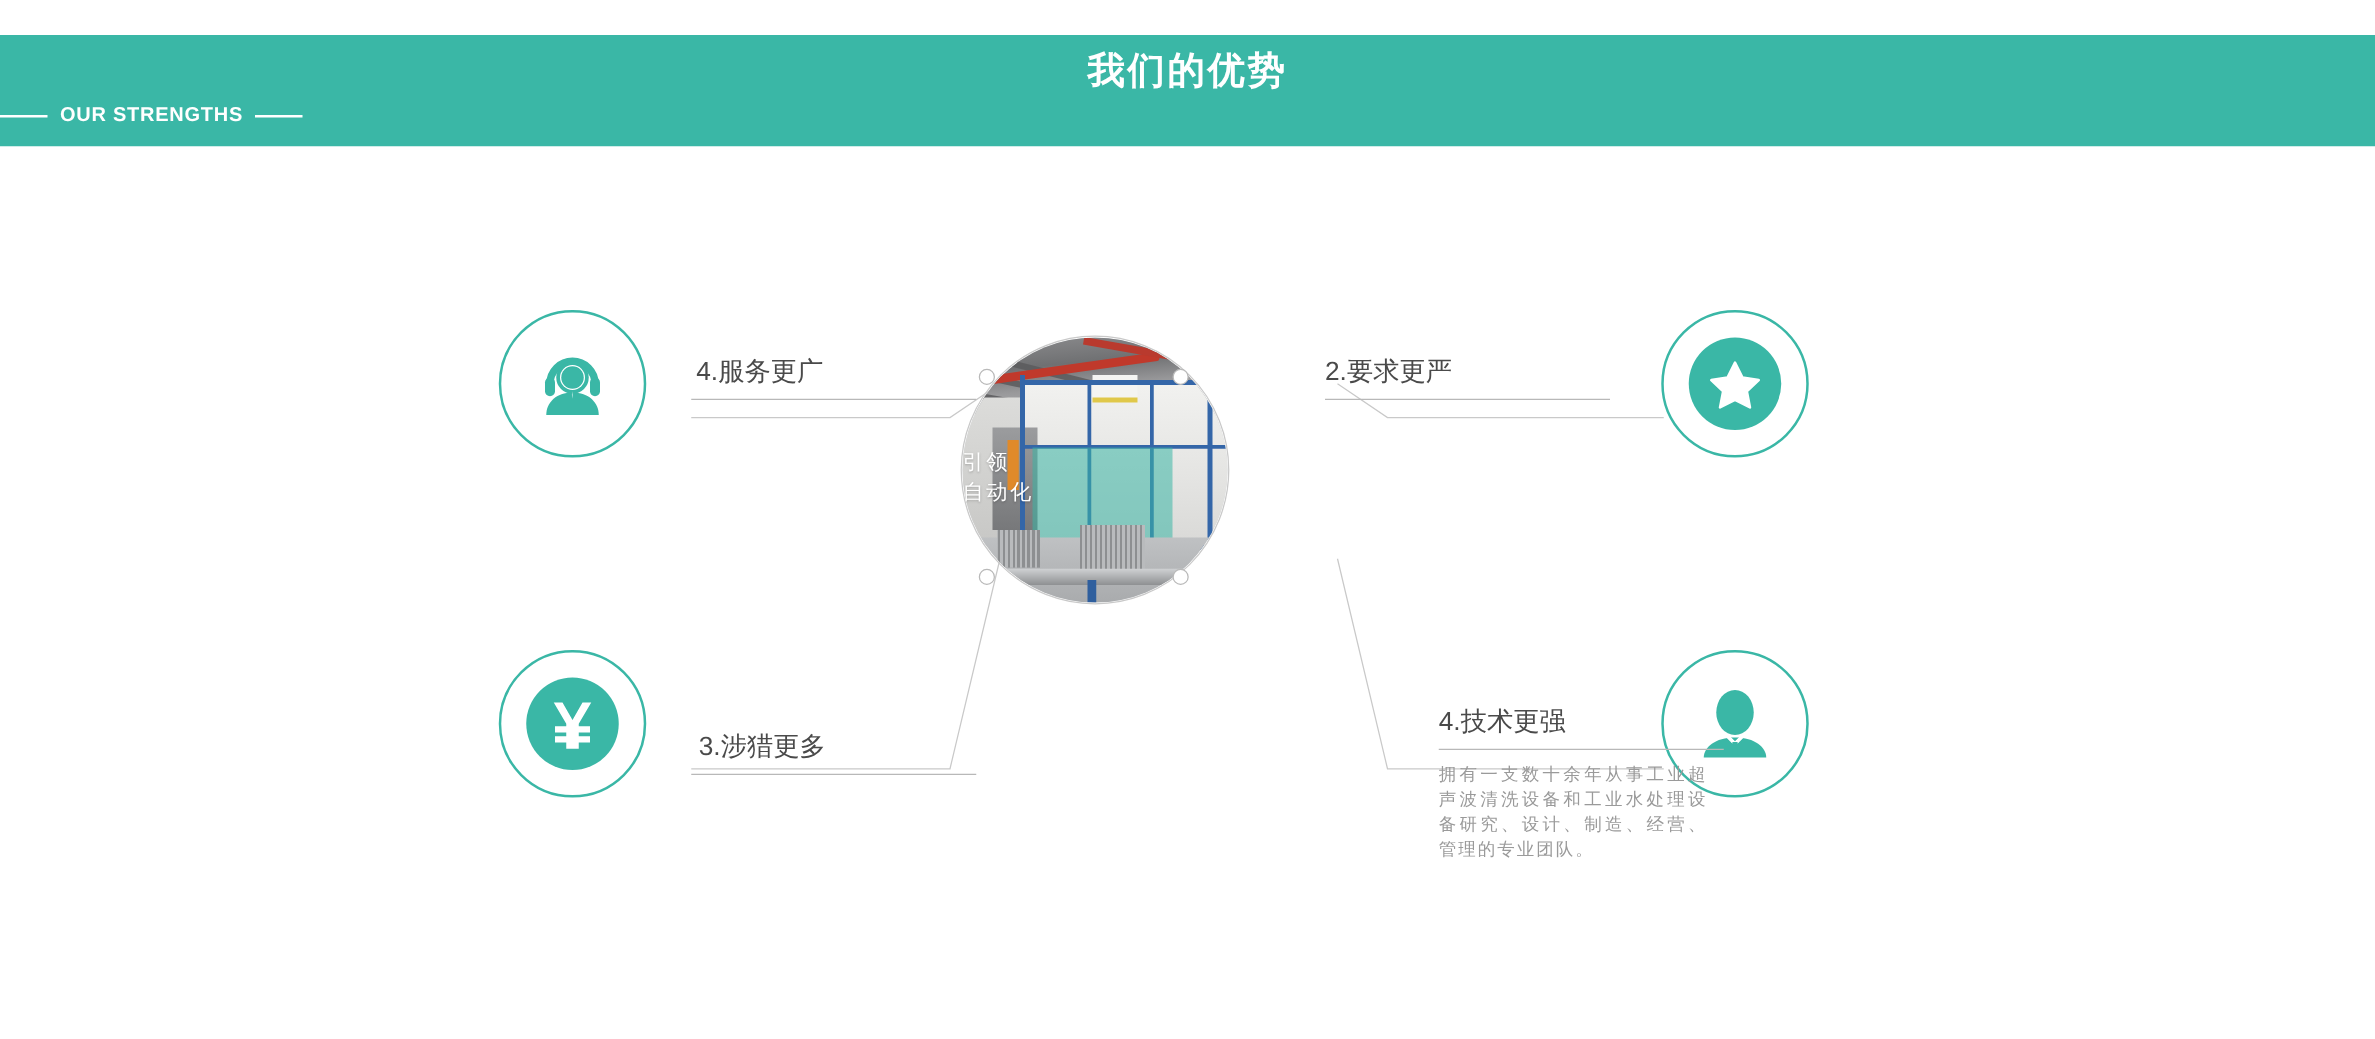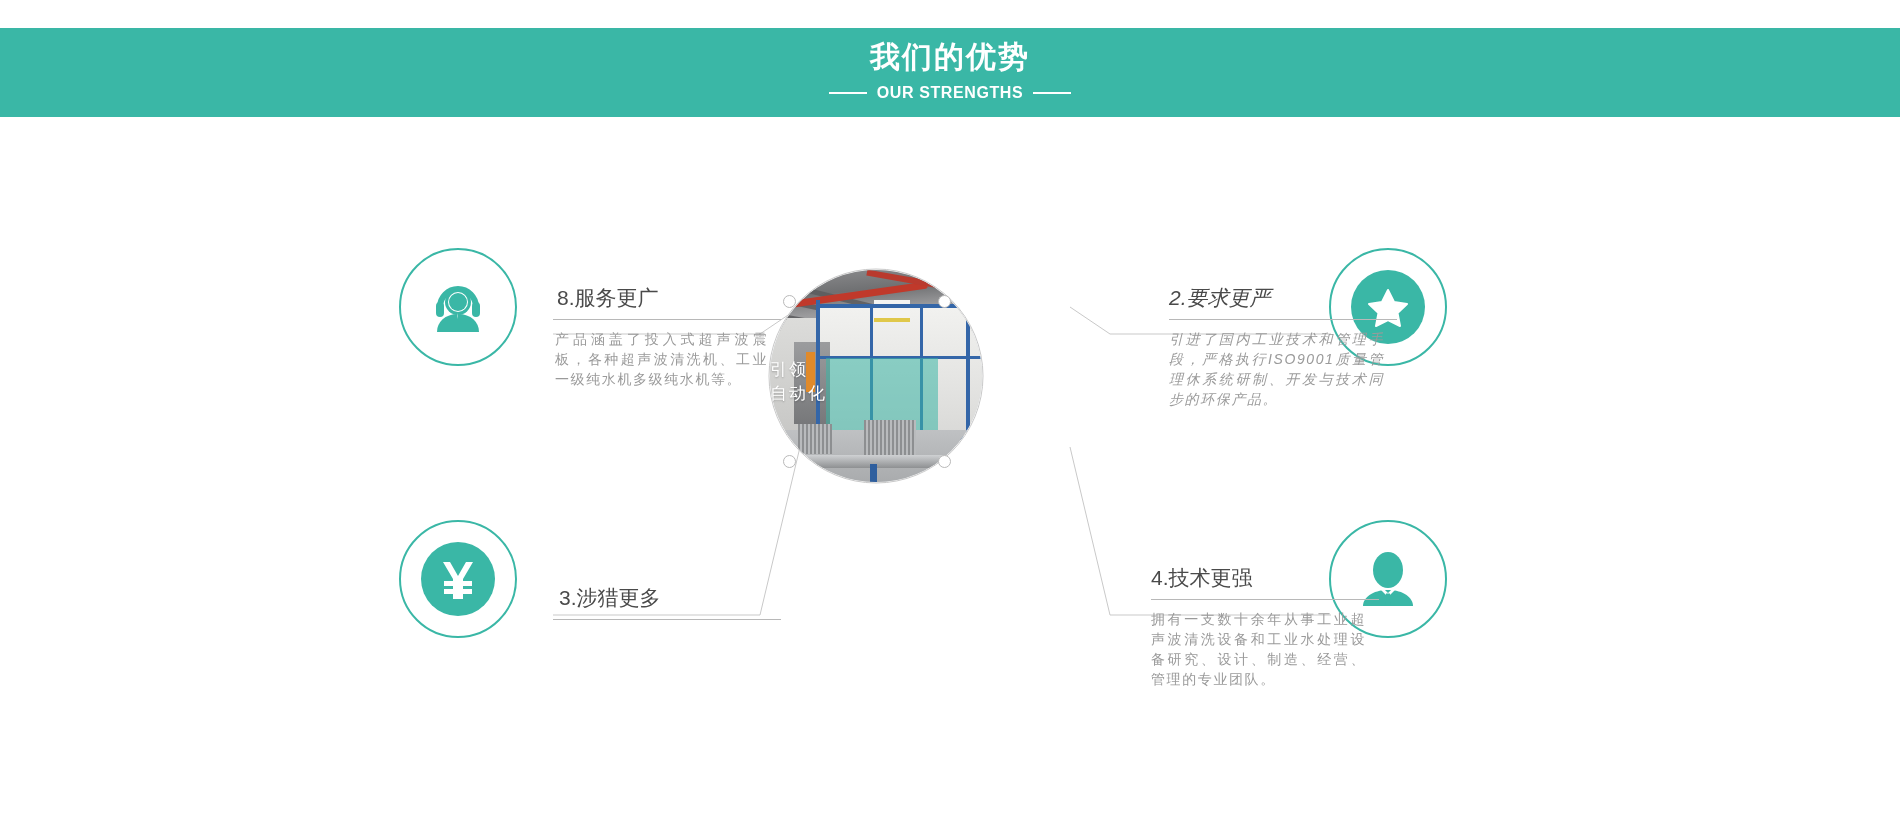--- a/index.html
+++ b/index.html
@@ -32,21 +32,20 @@
     color: #ffffff;
     font-size: 30px;
     font-weight: bold;
     letter-spacing: 2px;
     line-height: 1;
     padding-top: 14px;
   }
   .header-sub-wrap {
     display: flex;
     align-items: center;
-    justify-content: center;
     gap: 10px;
     margin-top: 13px;
   }
   .header-rule {
     width: 38px;
     height: 2px;
     background: #ffffff;
     display: block;
   }
   .header-sub {
@@ -104,21 +103,21 @@
 
   
   .block {
     position: absolute;
     width: 228px;
   }
   .block.left  { text-align: left; }
   .block.right { text-align: left; }
 
   .block.blk1 { left: 553px;  top: 168px; }
-  .block.blk2 { left: 1169px; top: 168px; font-style: italic; }
+  .block.blk2 { left: 1060px; top: 168px; }
   .block.blk3 { left: 553px;  top: 468px; }
   .block.blk4 { left: 1103px; top: 448px; margin-left: 48px; }
 
   .block-title {
     font-size: 21px;
     color: #4a4a4a;
     font-weight: normal;
     line-height: 1.2;
     white-space: nowrap;
   }
@@ -340,29 +339,27 @@
         <div>自动化</div>
       </div>
     </div>
 
     <div class="center-ring-dot dot-tl"></div>
     <div class="center-ring-dot dot-tr"></div>
     <div class="center-ring-dot dot-bl"></div>
     <div class="center-ring-dot dot-br"></div>
 
     <div class="block left blk1">
-      <div class="block-title">8.服务更广</div>
+      <div class="block-title">4.服务更广</div>
       <div class="block-divider"></div>
-      <div class="block-body">产品涵盖了投入式超声波震板，各种超声波清洗机、工业一级纯水机多级纯水机等。</div>
     </div>
 
     <div class="block right blk2">
       <div class="block-title">2.要求更严</div>
       <div class="block-divider"></div>
-      <div class="block-body">引进了国内工业技术和管理手段，严格执行ISO9001质量管理休系统研制、开发与技术同步的环保产品。</div>
     </div>
 
     <div class="block left blk3">
       <div class="block-title">3.涉猎更多</div>
       <div class="block-divider"></div>
     </div>
 
     <div class="block right blk4">
       <div class="block-title">4.技术更强</div>
       <div class="block-divider"></div>

